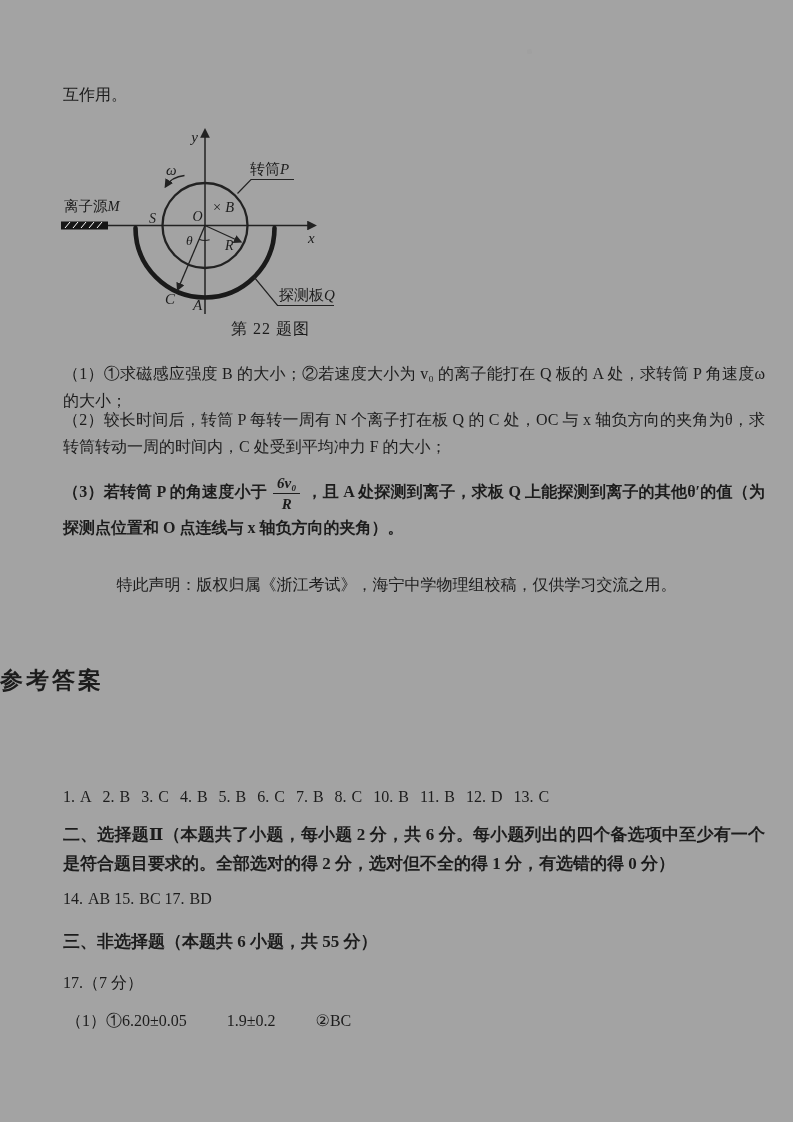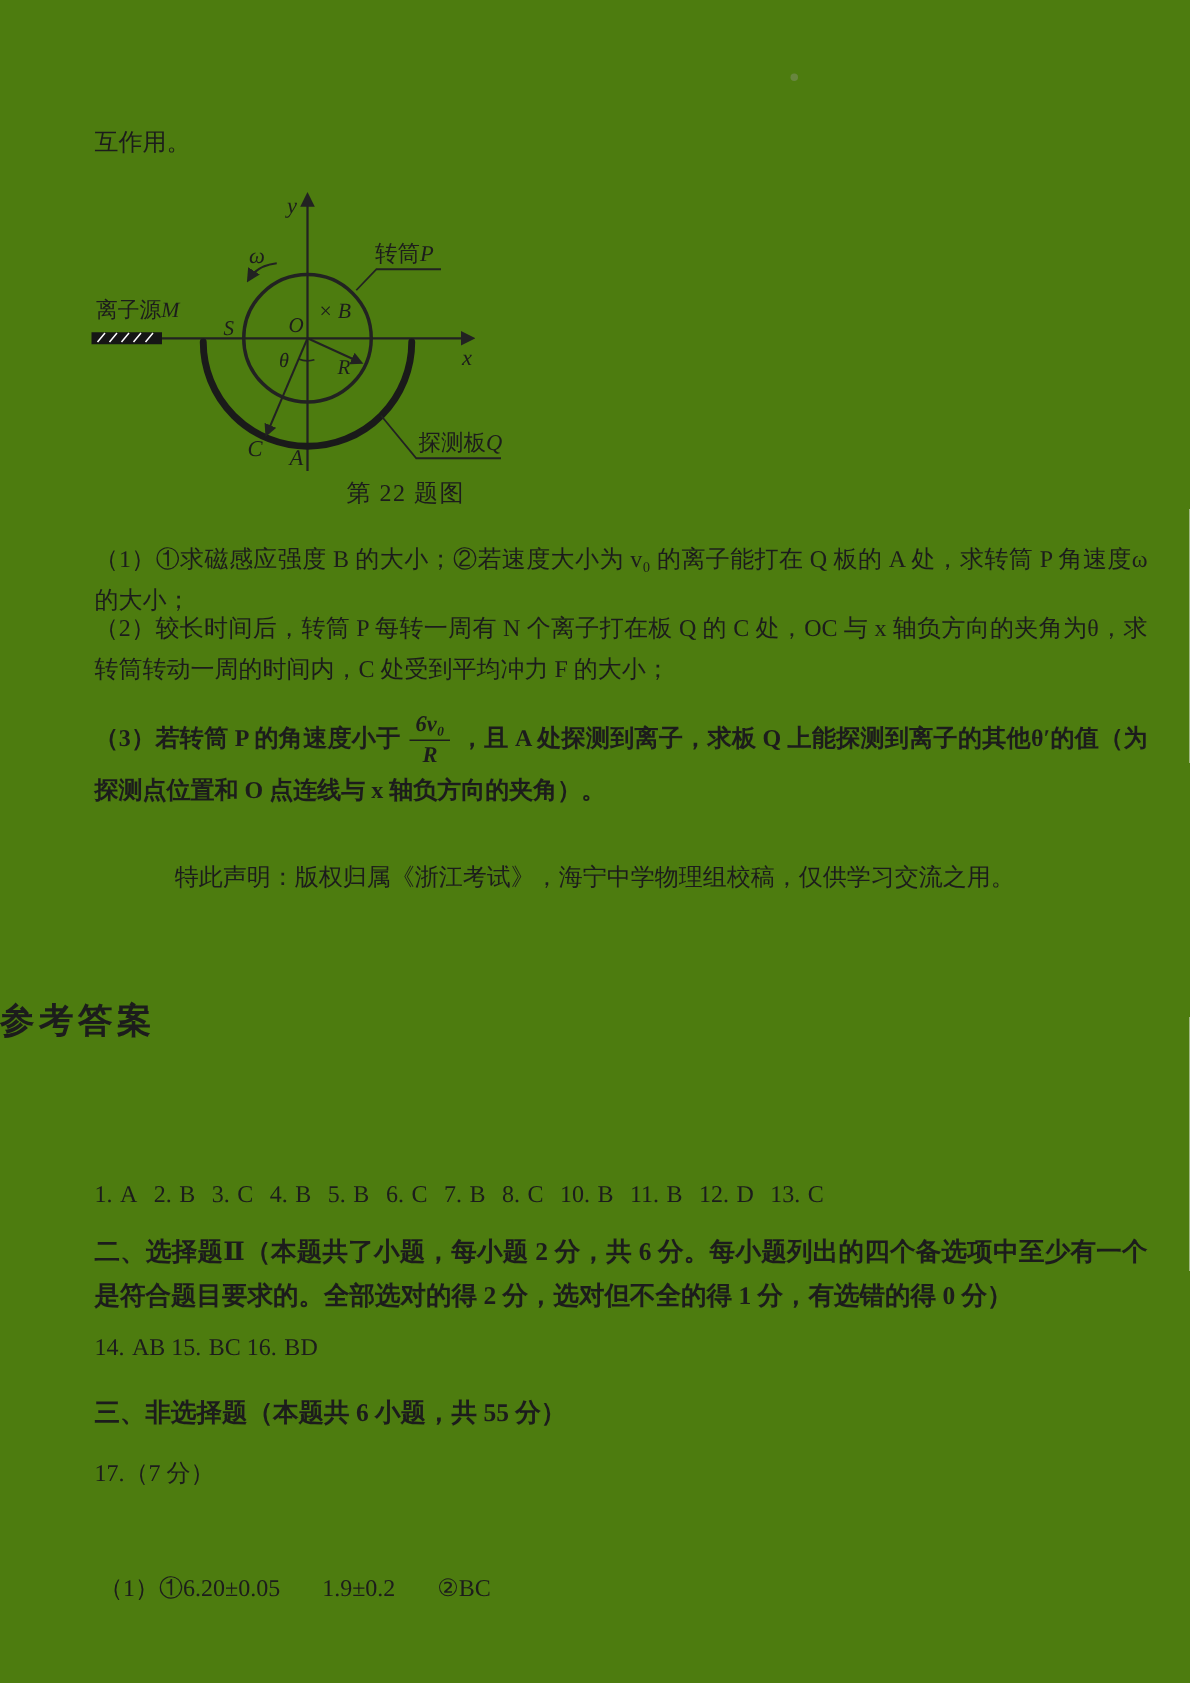--- a/index.html
+++ b/index.html
@@ -1,18 +1,18 @@
 <!DOCTYPE html>
 <html><head>
 <meta charset="utf-8">
 <style>
   html,body{margin:0;padding:0;background:#e8e8e8;}
   .page{
     position:relative;width:793px;height:1122px;margin:0 auto;
-    background:#4d7c0f;overflow:hidden;
+    background:#a3a3a3;overflow:hidden;
     font-family:"Liberation Serif","DejaVu Serif",serif;color:#1c1c1c;
   }
   .dot{position:absolute;left:527px;top:49px;width:5px;height:5px;border-radius:50%;background:#9a9a9a;opacity:.35;}
   .intro{position:absolute;left:63px;top:85px;font-size:16px;}
   svg.diagram{position:absolute;left:50px;top:115px;width:380px;height:235px;}
   .caption{position:absolute;left:130px;top:319px;width:180px;text-align:right;font-size:16px;letter-spacing:1px;}
   .para{position:absolute;left:63px;width:702px;font-size:16px;line-height:27px;text-align:justify;}
   .q1{top:360px;}
   .q2{top:406px;}
   .q3{top:474px;line-height:29px;font-weight:bold;}
@@ -23,21 +23,21 @@
   .ans-title{position:absolute;left:0;top:665px;width:793px;text-align:left;font-size:23px;font-weight:bold;letter-spacing:3px;}
   .heading{position:absolute;left:63px;width:702px;font-size:17px;font-weight:bold;line-height:29px;text-align:justify;}
   .sec1{top:716px;}
   .sec2{top:820px;}
   .sec3{top:927px;width:500px;}
   .ansline{position:absolute;left:63px;font-size:16px;display:flex;align-items:baseline;}
   .answers1{top:788px;gap:11px;}
   .answers2{top:890px;gap:4px;}
   .ansitem{display:inline-flex;gap:5px;}
   .q17{top:969px;width:300px;}
-  .ans17{top:1049px;left:66px;gap:28px;}
+  .ans17{top:1011px;left:66px;gap:40px;}
   svg text{fill:#1c1c1c;font-family:"Liberation Serif","DejaVu Serif",serif;}
 </style>
 </head>
 <body>
 
 <div class="page">
 
   <div class="dot"></div>
 
   <div class="intro">互作用。</div>
@@ -172,21 +172,21 @@
         <span>14.</span>
         <span>AB</span>
       </span>
 
       <span class="ansitem">
         <span>15.</span>
         <span>BC</span>
       </span>
 
       <span class="ansitem">
-        <span>16.</span>
+        <span>17.</span>
         <span>BD</span>
       </span>
     </div>
 
   <div class="heading sec3">三、非选择题（本题共 6 小题，共 55 分）</div>
 
   <div class="para q17">17.（7 分）</div>
 
   <div class="ansline ans17">
 

